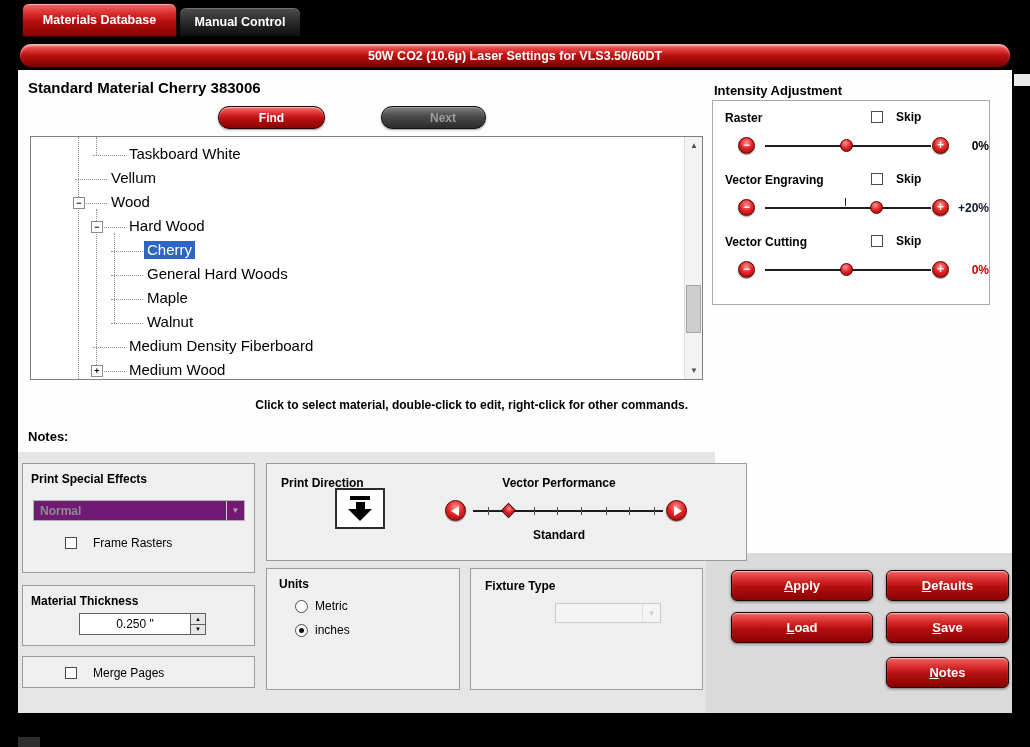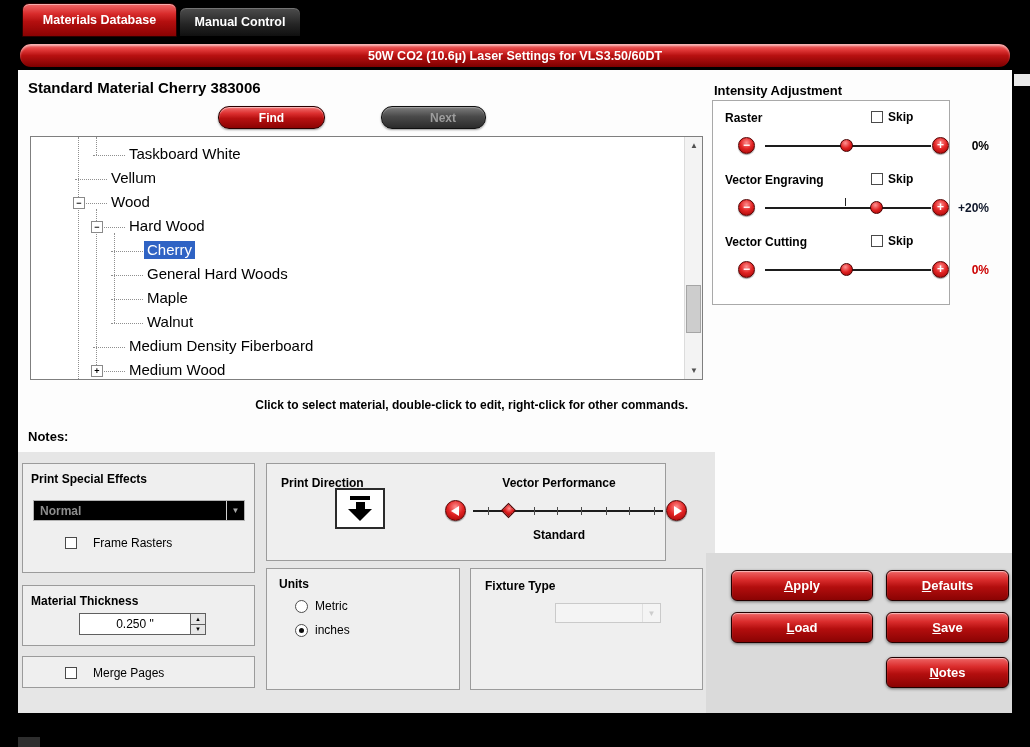--- a/index.html
+++ b/index.html
@@ -68,21 +68,21 @@
     font-size:12px; font-weight:bold; color:#000; }
   .notes { position:absolute; left:10px; top:359px; font-size:13px; font-weight:bold; }
 
   
   .grp { position:absolute; border:1px solid #9b9b9b; background:#efefef; }
   .gt { position:absolute; font-weight:bold; font-size:12px; color:#000; }
   .cbx-row { position:absolute; display:flex; align-items:center; gap:16px; font-size:12px; }
   .cbx { width:12px; height:12px; border:1px solid #4a4a4a; background:#fff; flex:0 0 auto; }
 
   .combo { position:absolute; display:flex; align-items:stretch; }
-  .combo-dis { background:#000000; border:1px solid #b2b2b2; }
+  .combo-dis { background:#701a75; border:1px solid #b2b2b2; }
   .combo .ctxt { flex:1; display:flex; align-items:center; padding-left:6px;
     color:#8d8d8d; font-weight:bold; font-size:12px; }
   .combo .chev { width:18px; display:flex; align-items:center; justify-content:center;
     color:#a8a8a8; font-size:8px; border-left:1px solid #d0d0d0; }
   .combo-empty { background:#f4f4f4; border:1px solid #cacaca; }
   .combo-empty .chev { color:#cdcdcd; border-left:1px solid #e0e0e0; }
 
   
   .pd-icon { position:absolute; left:68px; top:24px; width:50px; height:41px; background:#fff;
     border:2px solid #2b2b2b; display:flex; flex-direction:column; align-items:center;
@@ -123,26 +123,26 @@
 
   
   .radio-row { position:absolute; display:flex; align-items:center; gap:7px; font-size:12px; }
   .radio { width:13px; height:13px; border:1px solid #4d4d4d; border-radius:50%;
     background:#fff; position:relative; flex:0 0 auto; }
   .radio.checked::after { content:""; position:absolute; left:3px; top:3px; width:5px; height:5px;
     border-radius:50%; background:#0d0d0d; }
 
   
   .int-title { position:absolute; left:696px; top:13px; font-size:13px; font-weight:bold; }
-  .int-panel { position:absolute; left:694px; top:30px; width:238px; height:205px;
+  .int-panel { position:absolute; left:694px; top:30px; width:278px; height:205px;
     background:#fff; border:1px solid #a9a9a9; }
   .int-row { position:absolute; left:0; right:0; height:62px; }
   .int-row.r0{ top:6px; } .int-row.r1{ top:68px; } .int-row.r2{ top:130px; }
   .int-label { position:absolute; left:12px; top:4px; font-weight:bold; font-size:12px; }
-  .skip { position:absolute; left:158px; top:3px; display:flex; align-items:center; gap:5px;
+  .skip { position:absolute; left:158px; top:3px; display:flex; align-items:center; gap:13px;
     font-size:12px; font-weight:bold; }
   .sl-btn { position:absolute; top:30px; width:17px; height:17px; color:#fff; font-size:12px;
     font-weight:bold; text-align:center; line-height:15px; }
   .sl-minus{ left:25px; } .sl-plus{ left:219px; }
   .sl-track { position:absolute; left:52px; top:38px; width:166px; height:2px; background:#1d1d1d; }
   .sl-thumb { position:absolute; top:-6px; margin-left:-6px; width:13px; height:13px; border-radius:50%;
     border:1px solid #4a0000;
     background:radial-gradient(circle at 40% 28%, #ff9494 0%, #e02222 50%, #980000 100%); }
   .sl-tick { position:absolute; left:48%; top:-9px; width:1px; height:8px; background:#222; }
   .int-value { position:absolute; left:236px; top:32px; width:40px; text-align:right;
@@ -254,21 +254,21 @@
       <div class="combo combo-dis" style="left:10px; top:36px; width:212px; height:21px;">
         <span class="ctxt">Normal</span>
         <span class="chev">▼</span>
       </div>
       <div class="cbx-row" style="left:42px; top:72px;">
         <span class="cbx"></span>
         <span>Frame Rasters</span>
       </div>
     </div>
 
-    <div class="grp" style="left:248px; top:393px; width:400px; height:98px;">
+    <div class="grp" style="left:248px; top:393px; width:481px; height:98px;">
       <div class="gt" style="left:14px; top:12px;">Print Direction</div>
       <div class="pd-icon">
         <span class="pd-bar"></span>
         <span class="pd-stem"></span>
         <span class="pd-head"></span>
       </div>
 
       <div class="vp-title">Vector Performance</div>
       <div class="vp-arr left round-red"></div>
       <div class="vp-track">

